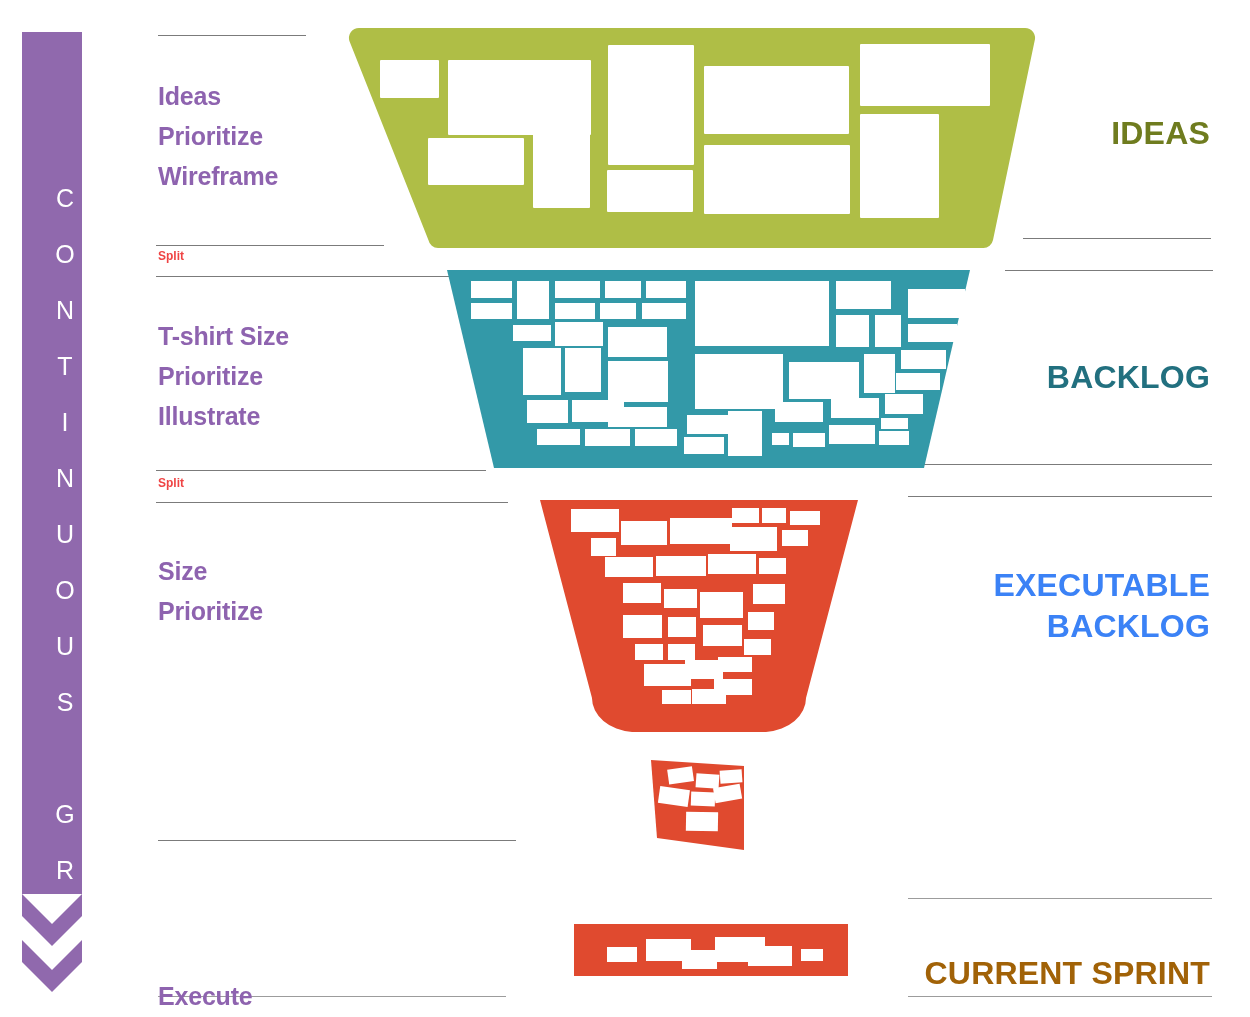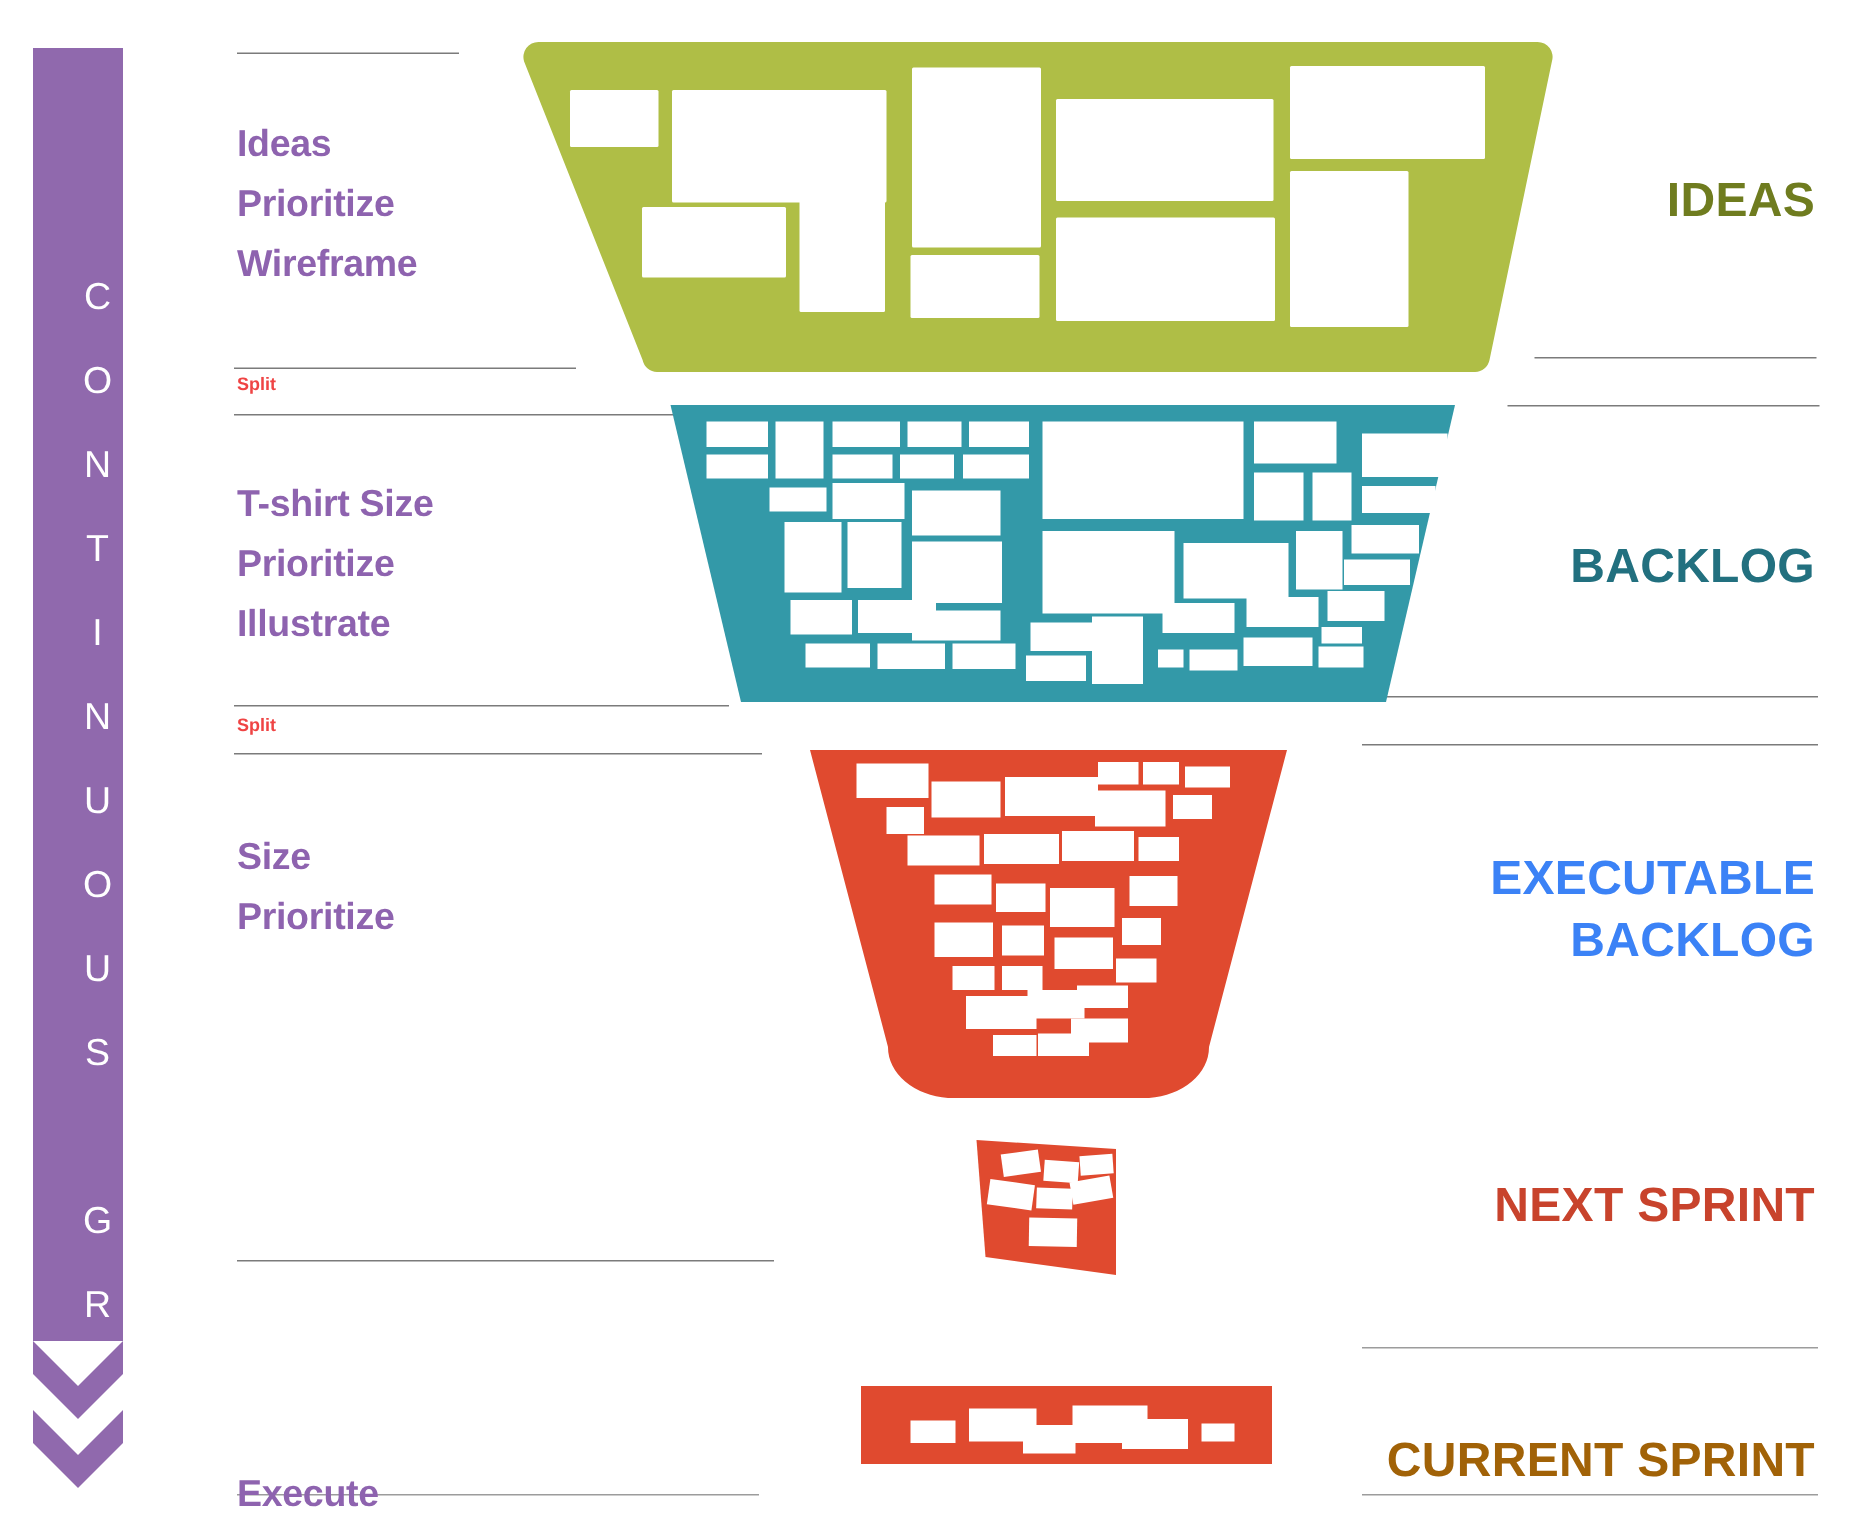--- a/index.html
+++ b/index.html
@@ -98,21 +98,20 @@
 Illustrate</div>
   <div class="split-label" style="left:158px;top:476px;">Split</div>
   <div class="stage-label" style="left:158px;top:551px;">Size
 Prioritize</div>
   <div class="stage-label" style="left:158px;top:928px;margin-top:48px;">Execute</div>
 
   <div class="right-title" style="top:113px;color:#6F7C1F;">IDEAS</div>
   <div class="right-title" style="top:357px;color:#22707F;">BACKLOG</div>
   <div class="right-title" style="top:528px;color:#3b82f6;margin-top:37px;">EXECUTABLE
 BACKLOG</div>
-  <div class="right-title" style="top:783px;color:#C8432C;">NEXT SPRINT</div>
   <div class="right-title" style="top:928px;color:#a16207;margin-top:25px;">CURRENT SPRINT</div>
 
   <div class="funnel" style="left:349px;top:28px;">
     <svg width="686" height="220" viewBox="0 0 686 220">
       <path d="M10,0 H676 a10,10 0 0 1 9.6,13 L644,212 a10,10 0 0 1 -9.6,8 H89 a10,10 0 0 1 -9.6,-8 L0.4,13 A10,10 0 0 1 10,0 Z" fill="#AFBE46"></path>
       <g fill="#ffffff">
         <rect x="31" y="32" width="59" height="38" rx="1"></rect>
         <rect x="99" y="32" width="143" height="75" rx="1"></rect>
         <rect x="259" y="17" width="86" height="120" rx="1"></rect>
         <rect x="355" y="38" width="145" height="68" rx="1"></rect>

